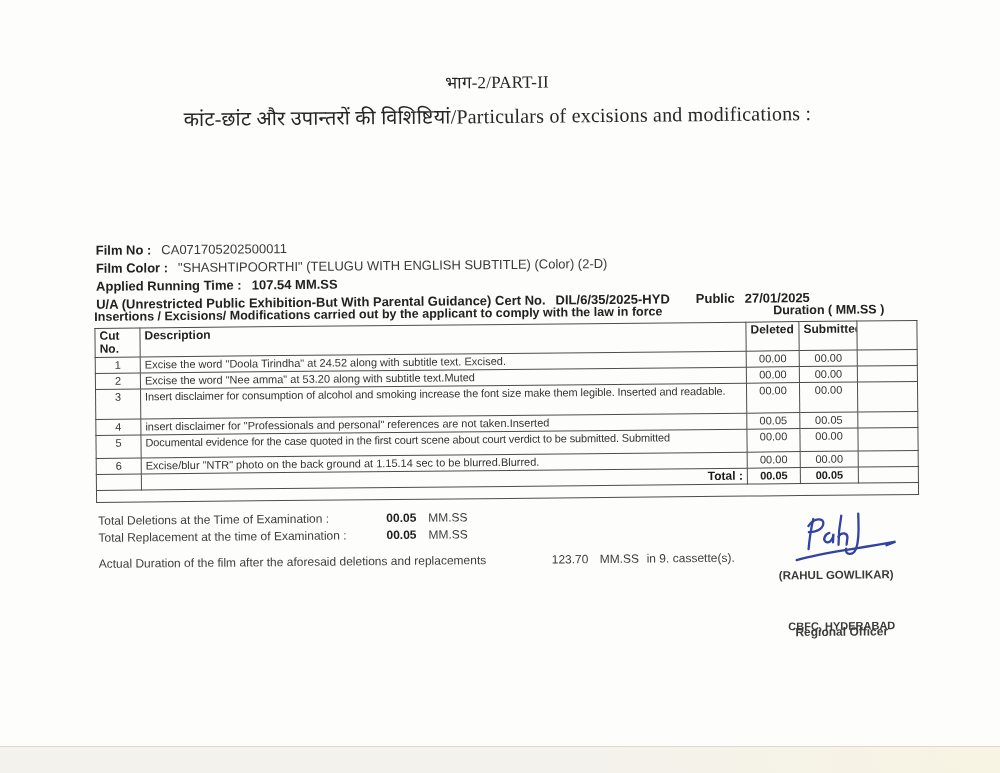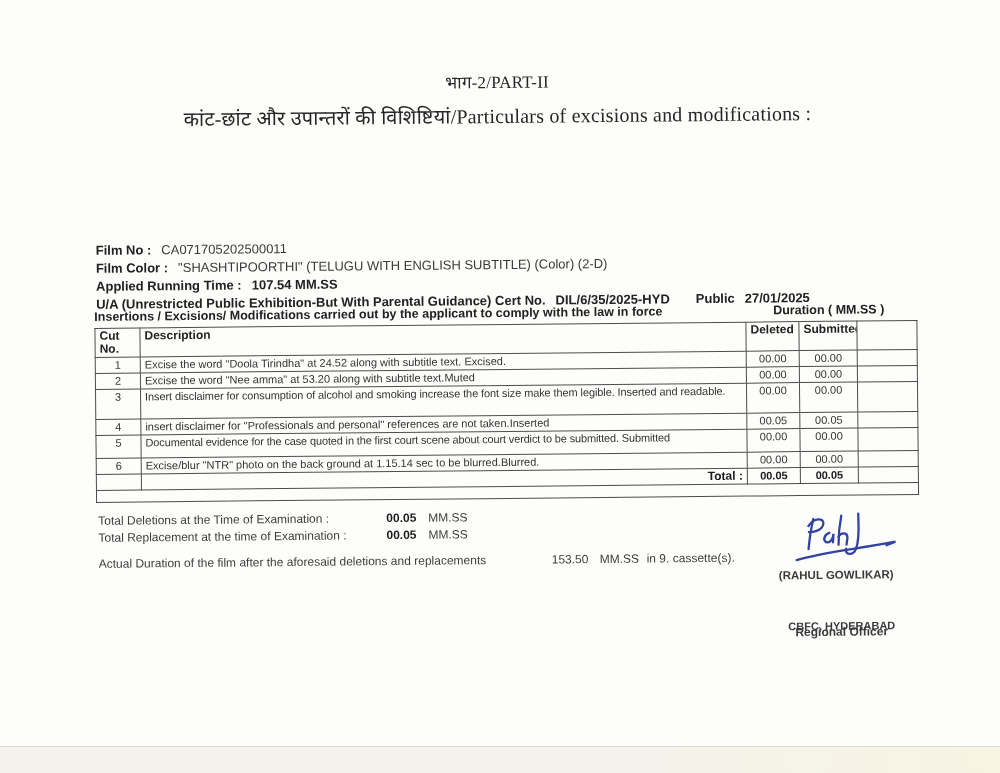--- a/index.html
+++ b/index.html
@@ -168,21 +168,21 @@
     <div class="summary">
       <div class="sum-line">
         <span class="sum-lbl">Total Deletions at the Time of Examination :</span><span class="sum-val">00.05</span><span class="sum-unit">MM.SS</span>
       </div>
       <div class="sum-line">
         <span class="sum-lbl">Total Replacement at the time of Examination :</span><span class="sum-val">00.05</span><span class="sum-unit">MM.SS</span>
       </div>
     </div>
 
     <div class="actual-line">
-      <span class="act-lbl">Actual Duration of the film after the aforesaid deletions and replacements</span><span class="act-val">153.50</span><span class="act-unit">MM.SS</span><span>in 9. cassette(s).</span>
+      <span class="act-lbl">Actual Duration of the film after the aforesaid deletions and replacements</span><span class="act-val">123.70</span><span class="act-unit">MM.SS</span><span>in 9. cassette(s).</span>
     </div>
 
     <svg class="sig-svg" width="118" height="58" viewBox="0 0 118 58">
       <g fill="none" stroke="#3343a0" stroke-width="2.3" stroke-linecap="round">
         <path d="M22,10 C20,18 18,30 17,40"></path>
         <path d="M17,17 C23,8 33,9 32,15 C31,21 23,23.5 17.5,23"></path>
         <path d="M38,24 C33.5,25 31,31 34.5,33 C38.5,35 42,29.5 42,25 L41.5,33.5"></path>
         <path d="M50,7 C48,17 47,27 47,36"></path>
         <path d="M47,28 C50,23 56,24 56,29 L55,36"></path>
         <path d="M67,5 C67,16 68.5,30 64.5,40 C61.5,47.5 53,46.5 54.5,40"></path>

